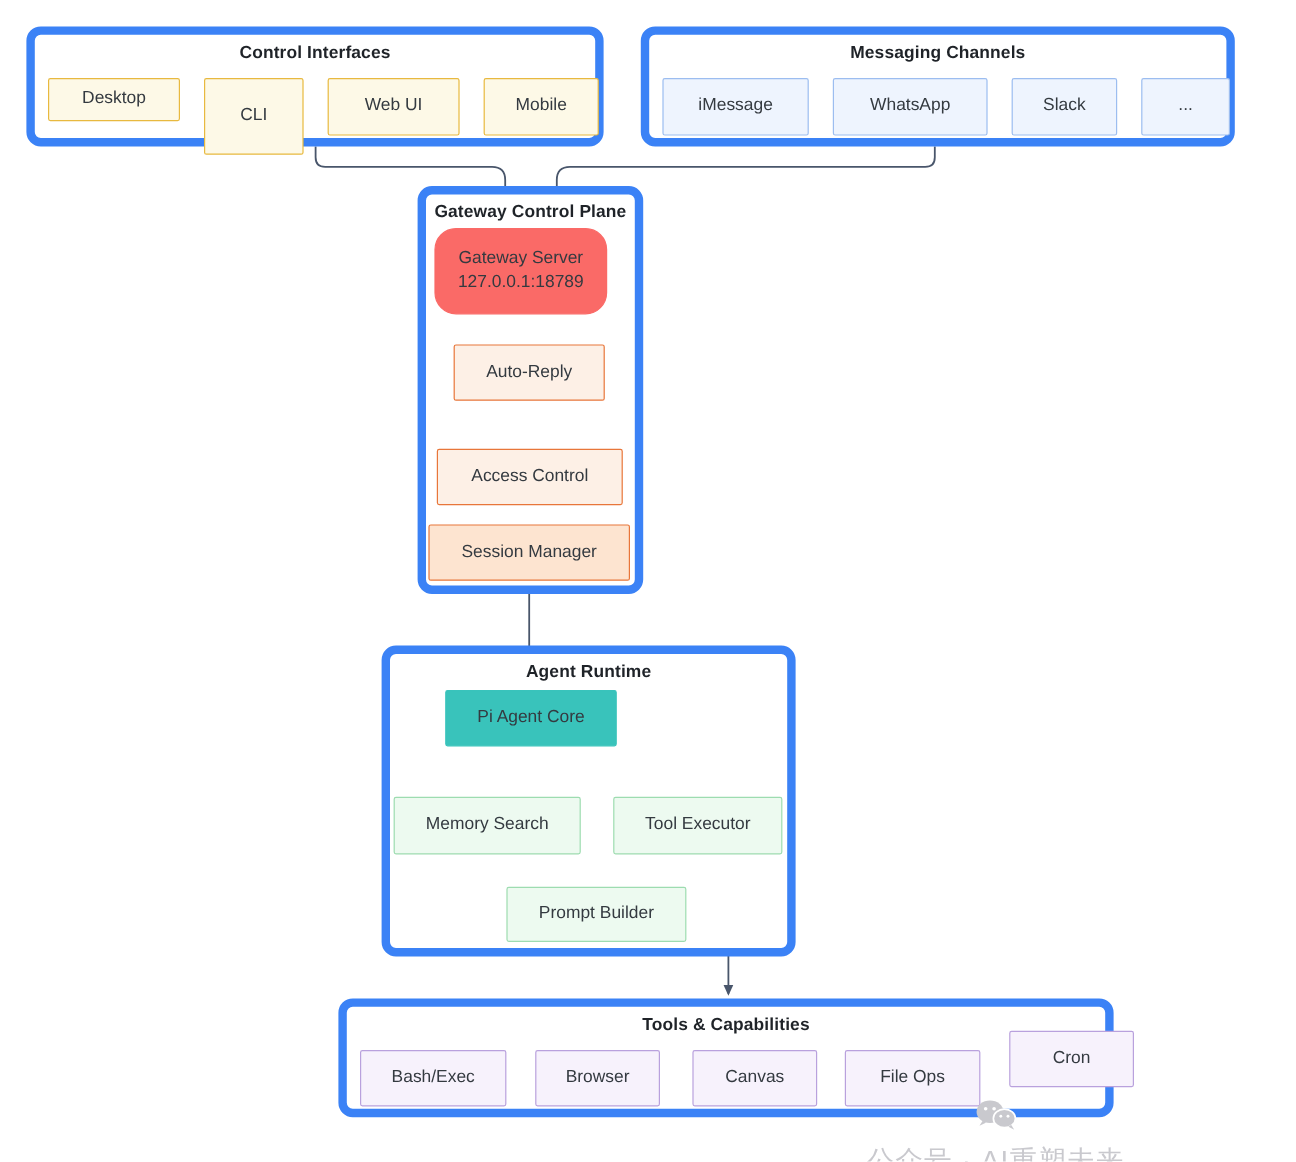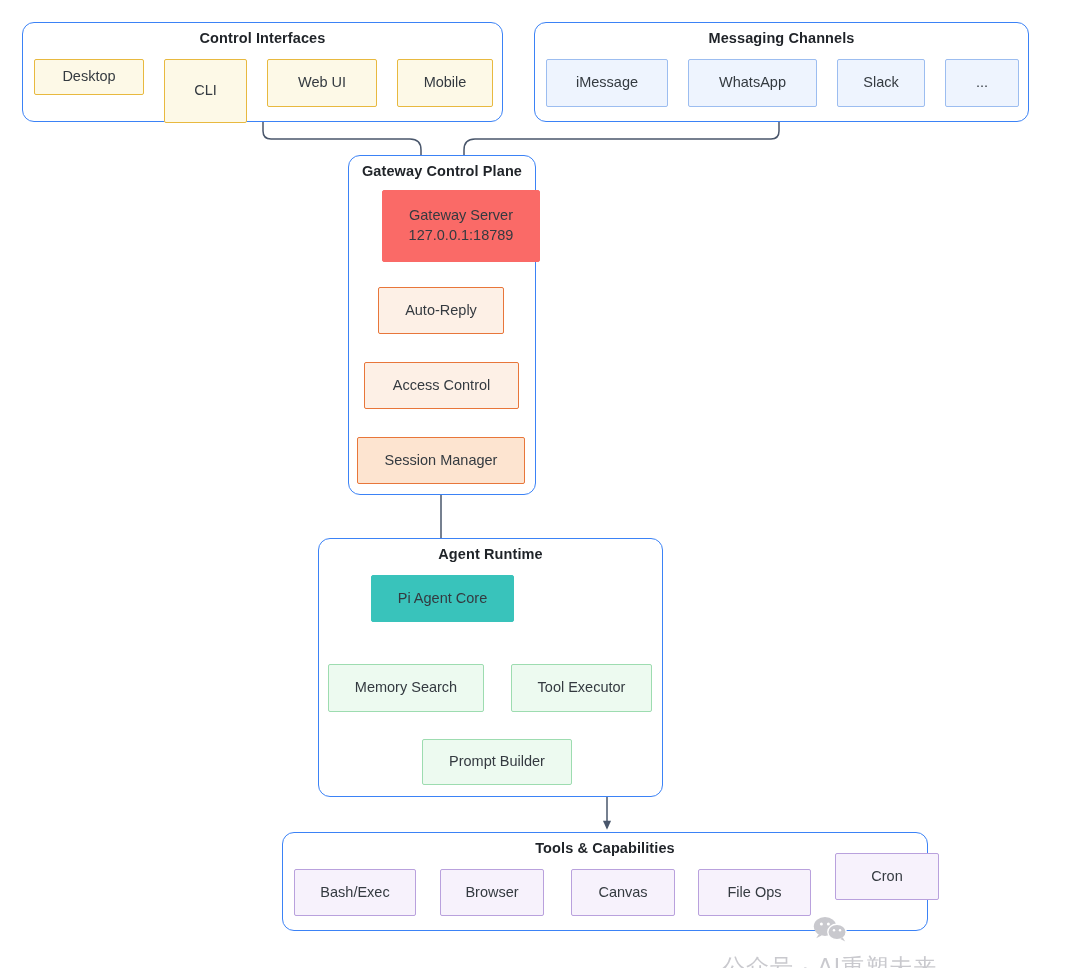--- a/index.html
+++ b/index.html
@@ -8,21 +8,21 @@
     background: #ffffff;
     font-family: "Liberation Sans", "DejaVu Sans", sans-serif;
     overflow: hidden;
   }
   #stage { position: relative; width: 1080px; height: 968px; }
 
   
   .group {
     position: absolute;
     background: #ffffff;
-    border: 1px solid #3b82f6;
+    border: 7px solid #3b82f6;
     border-radius: 12px;
   }
   .group-title {
     position: absolute;
     left: 0; right: 0;
     top: 7px;
     text-align: center;
     font-size: 14.5px;
     font-weight: bold;
     color: #1f2328;
@@ -123,26 +123,26 @@
     <div class="group-title">Messaging Channels</div>
     <div class="node sq n-msg" style="left:11px; top:36px; width:122px; height:48px;">iMessage</div>
     <div class="node sq n-msg" style="left:153px; top:36px; width:129px; height:48px;">WhatsApp</div>
     <div class="node sq n-msg" style="left:302px; top:36px; width:88px; height:48px;">Slack</div>
     <div class="node sq n-msg" style="left:410px; top:36px; width:74px; height:48px;">...</div>
   </div>
 
   <div class="group" style="left:348px; top:155px; width:188px; height:340px;">
     <div class="group-title">Gateway Control Plane</div>
   </div>
-  <div class="node sq n-gateway" style="left:382px; top:190px; width:158px; height:72px;">
+  <div class="node sq n-gateway" style="left:362px; top:190px; width:144px; height:72px;border-radius:18px;">
     <span>Gateway Server</span>
     <span>127.0.0.1:18789</span>
   </div>
   <div class="node sq n-proc" style="left:378px; top:287px; width:126px; height:47px;">Auto-Reply</div>
-  <div class="node sq n-proc" style="left:364px; top:362px; width:155px; height:47px;">Access Control</div>
+  <div class="node sq n-proc" style="left:364px; top:374px; width:155px; height:47px;">Access Control</div>
   <div class="node sq n-proc-d" style="left:357px; top:437px; width:168px; height:47px;">Session Manager</div>
 
   <div class="group" style="left:318px; top:538px; width:345px; height:259px;padding-left:43px;">
     <div class="group-title">Agent Runtime</div>
   </div>
   <div class="node sq n-core" style="left:371px; top:575px; width:143px; height:47px;">Pi Agent Core</div>
   <div class="node sq n-green" style="left:328px; top:664px; width:156px; height:48px;">Memory Search</div>
   <div class="node sq n-green" style="left:511px; top:664px; width:141px; height:48px;">Tool Executor</div>
   <div class="node sq n-green" style="left:422px; top:739px; width:150px; height:46px;">Prompt Builder</div>
 

